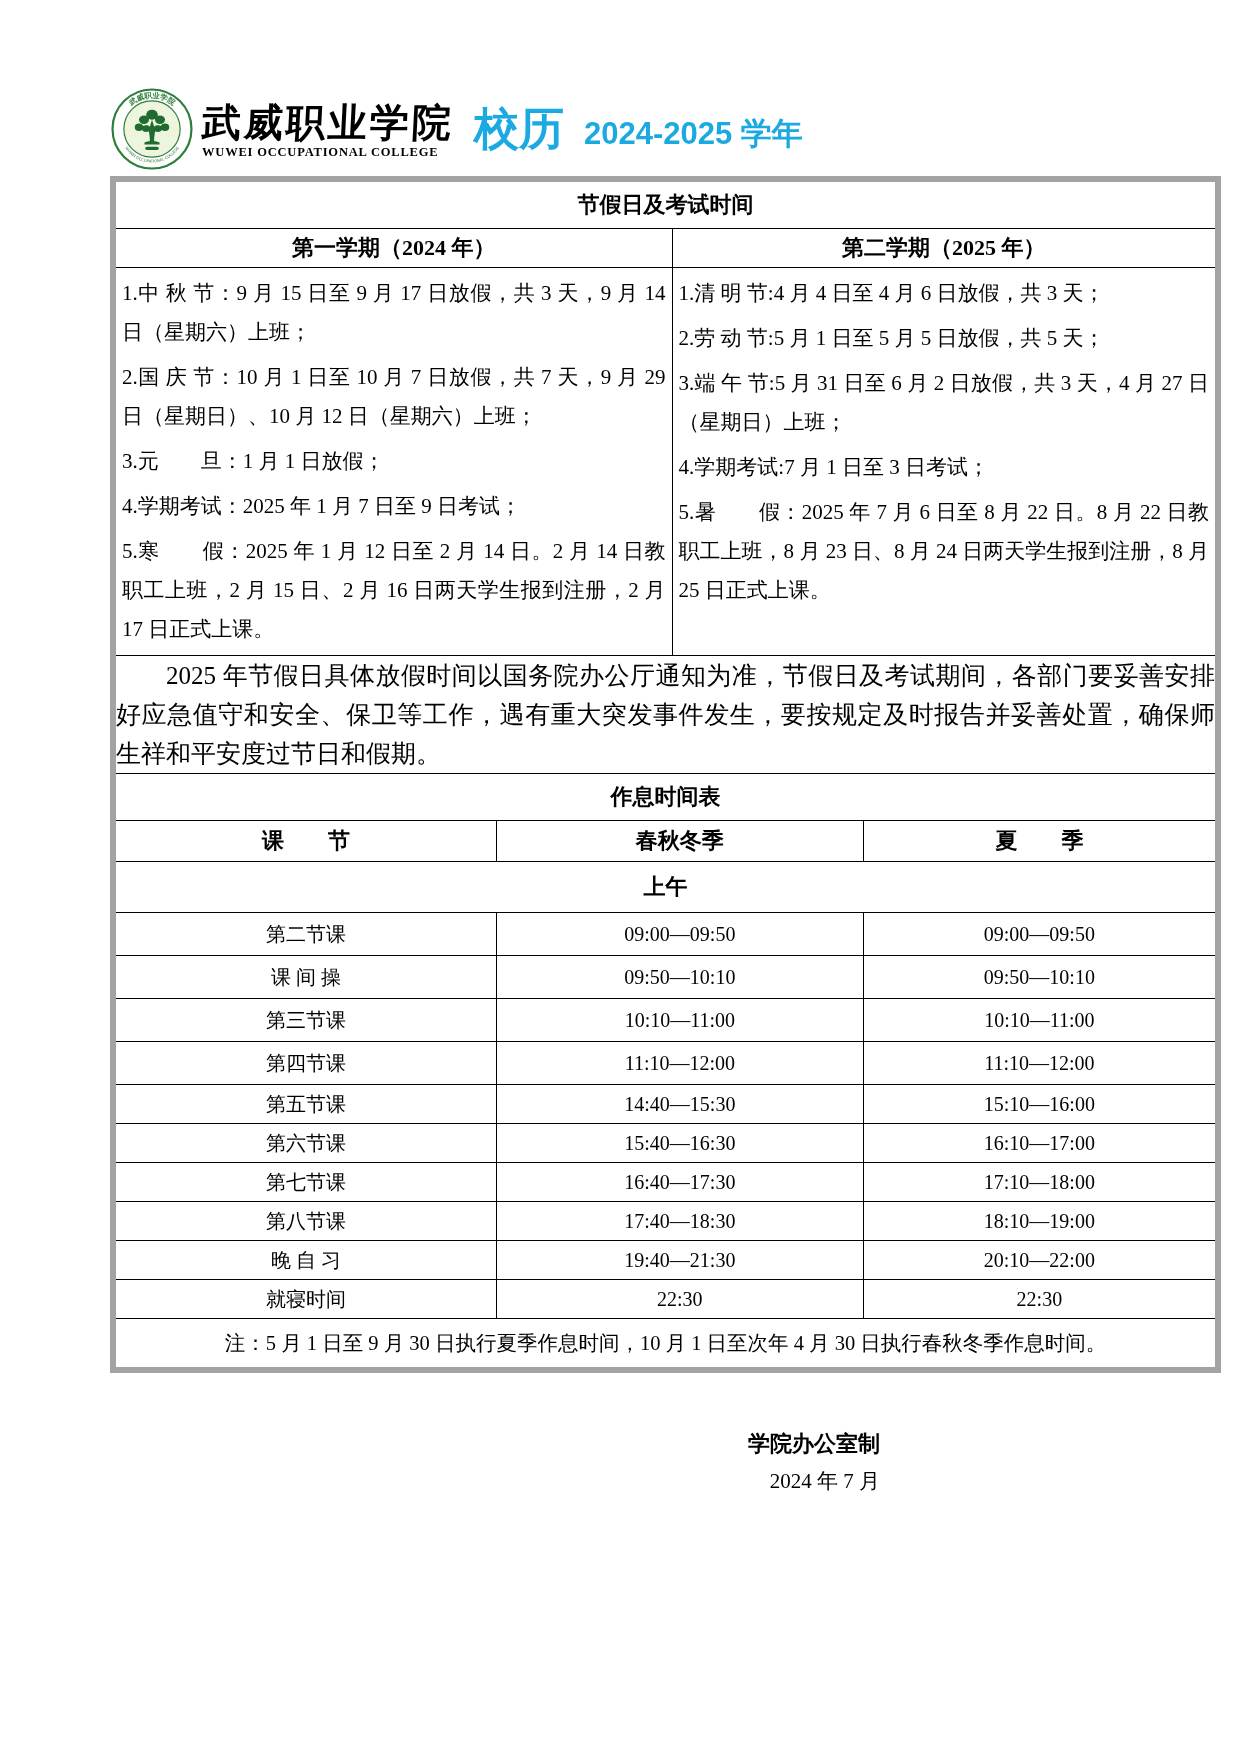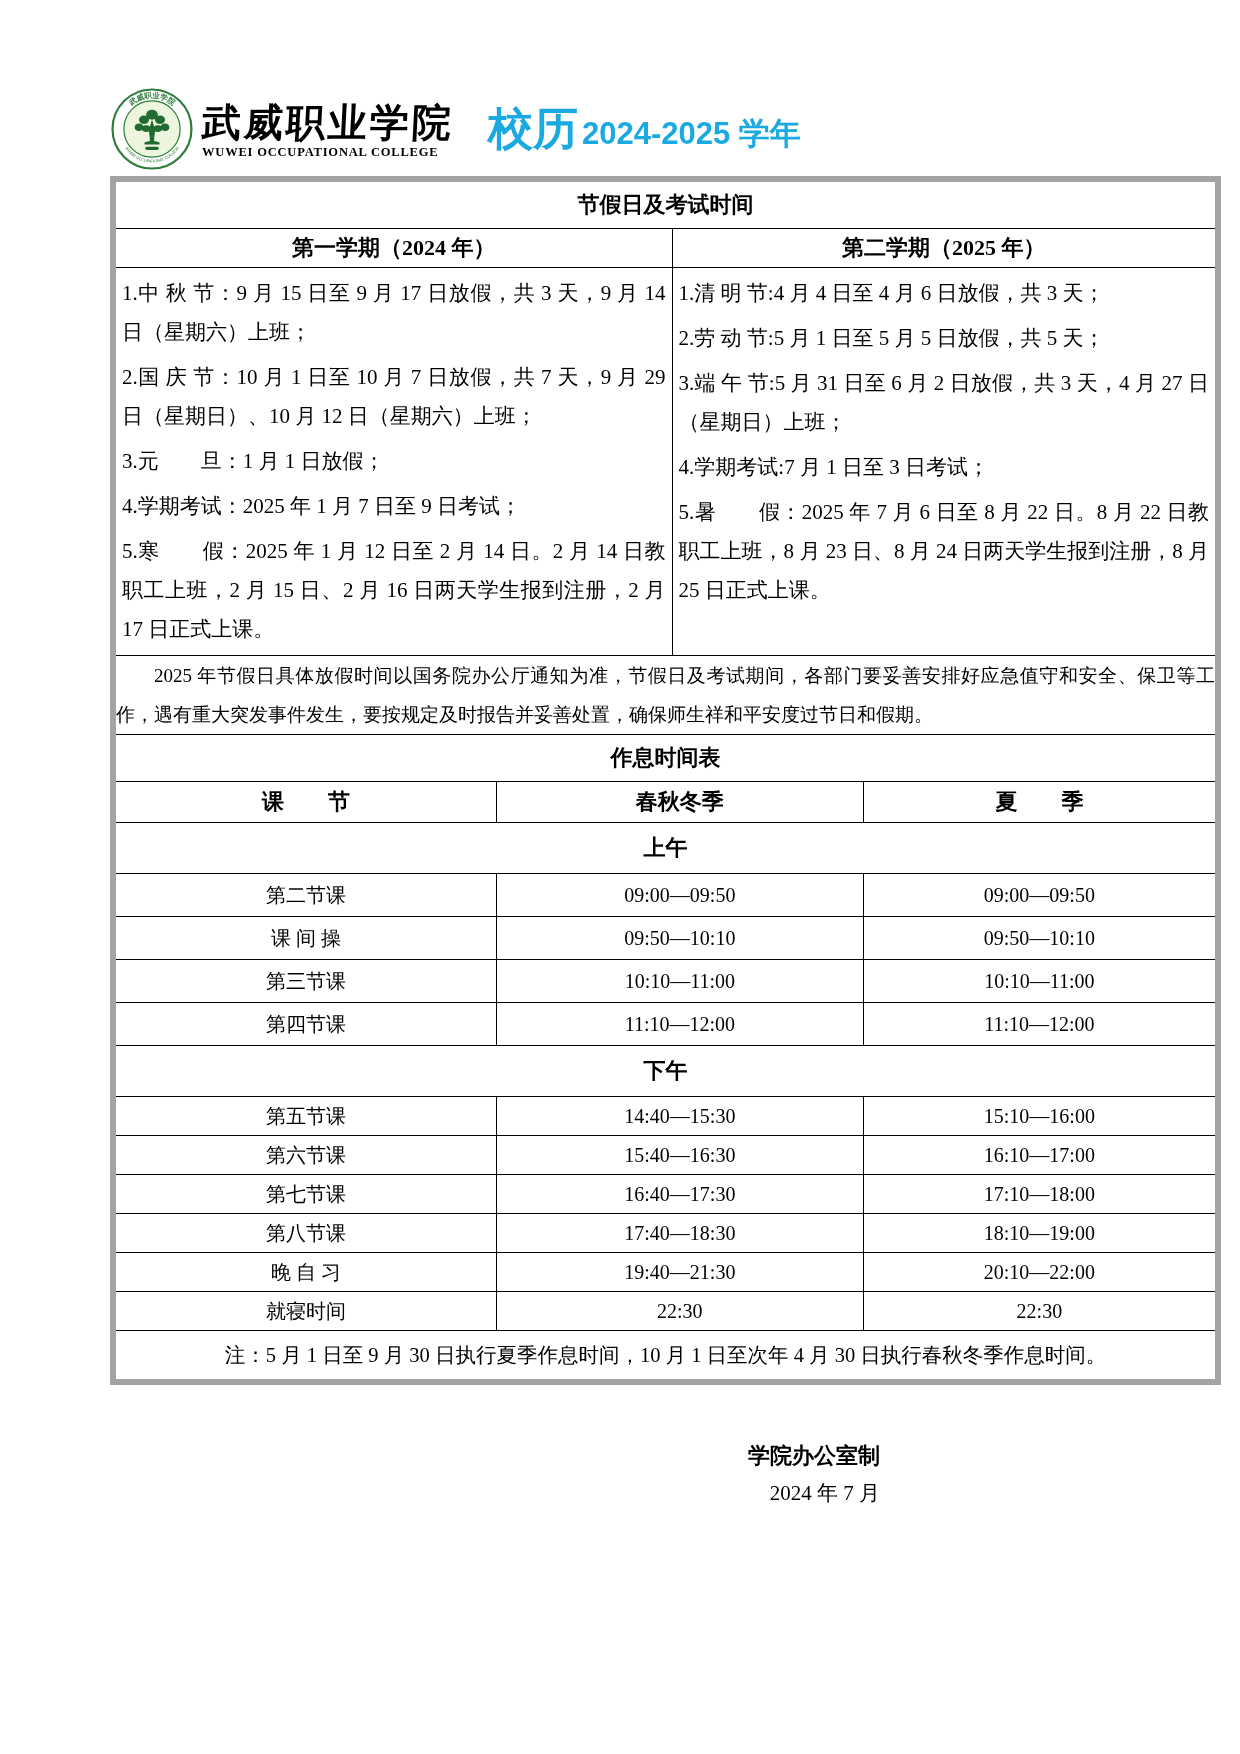--- a/index.html
+++ b/index.html
@@ -10,35 +10,35 @@
     position:relative;overflow:hidden;
   }
   
   .masthead{display:flex;align-items:center;height:82px;margin-bottom:2px;}
   .logo{width:84px;height:84px;flex:0 0 84px;}
   .college-names{margin-left:8px;}
   .college-zh{font-family:"DejaVu Serif",serif;font-weight:bold;font-size:39px;
     letter-spacing:3px;line-height:46px;transform:skewX(-3deg);}
   .college-en{font-family:"Liberation Serif",serif;font-weight:bold;font-size:12.5px;
     letter-spacing:0.8px;margin-top:0px;}
-  .doc-title-group{margin-left:34px;display:flex;align-items:baseline;gap:4px;color:#1BA9E1;}
+  .doc-title-group{margin-left:20px;display:flex;align-items:baseline;gap:20px;color:#1BA9E1;}
   .doc-title{font-family:"Liberation Sans",sans-serif;font-weight:bold;font-size:45px;}
   .academic-year{font-family:"Liberation Sans",sans-serif;font-weight:600;font-size:31px;}
   
   table.cal{border-collapse:collapse;width:1111px;table-layout:fixed;
     border:6px solid #a3a3a3;margin-top:6px;}
   table.cal td{border:1px solid #000;padding:0;}
   .hd-sans{font-family:"Liberation Sans","DejaVu Sans",sans-serif;font-weight:bold;}
   td.table-title{height:46px;text-align:center;font-size:22px;}
   td.sem-header{height:38px;text-align:center;font-family:"Liberation Serif",serif;
     font-weight:bold;font-size:22px;}
   td.sem-body{vertical-align:top;padding:5px 12px 8px 12px;}
   td.sem-body p{margin:6px;font-size:21px;line-height:39px;text-align:justify;}
   td.notice-cell{padding:6px 16px 10px 16px;}
-  td.notice-cell p{margin:0;font-size:19px;line-height:39px;text-align:justify;text-indent:2em;}
+  td.notice-cell p{margin:0;font-size:25px;line-height:39px;text-align:justify;text-indent:2em;}
   td.sch-col-header{height:40px;text-align:center;font-size:22px;}
   td.section-cell{height:50px;text-align:center;font-size:22px;}
   tr.row-am td{height:42px;}
   tr.row-pm td{height:38px;}
   td.period-cell,td.time-cell{text-align:center;font-size:20px;}
   td.sch-note-cell{height:48px;text-align:center;font-size:20.5px;}
   
   .footer{margin-top:52px;text-align:right;padding-right:250px;}
   .footer-inner{display:inline-block;}
   .footer-issuer{font-family:"Liberation Sans","DejaVu Sans",sans-serif;font-weight:bold;
@@ -153,23 +153,20 @@
       <td colspan="2" class="period-cell">第三节课</td>
       <td colspan="2" class="time-cell">10:10—11:00</td>
       <td colspan="2" class="time-cell">10:10—11:00</td>
     </tr>
     <tr class="row-am">
       <td colspan="2" class="period-cell">第四节课</td>
       <td colspan="2" class="time-cell">11:10—12:00</td>
       <td colspan="2" class="time-cell">11:10—12:00</td>
     </tr>
 
-    <tr>
-      <td colspan="6" class="section-cell hd-sans">下午</td>
-    </tr>
     <tr class="row-pm">
       <td colspan="2" class="period-cell">第五节课</td>
       <td colspan="2" class="time-cell">14:40—15:30</td>
       <td colspan="2" class="time-cell">15:10—16:00</td>
     </tr>
     <tr class="row-pm">
       <td colspan="2" class="period-cell">第六节课</td>
       <td colspan="2" class="time-cell">15:40—16:30</td>
       <td colspan="2" class="time-cell">16:10—17:00</td>
     </tr>

